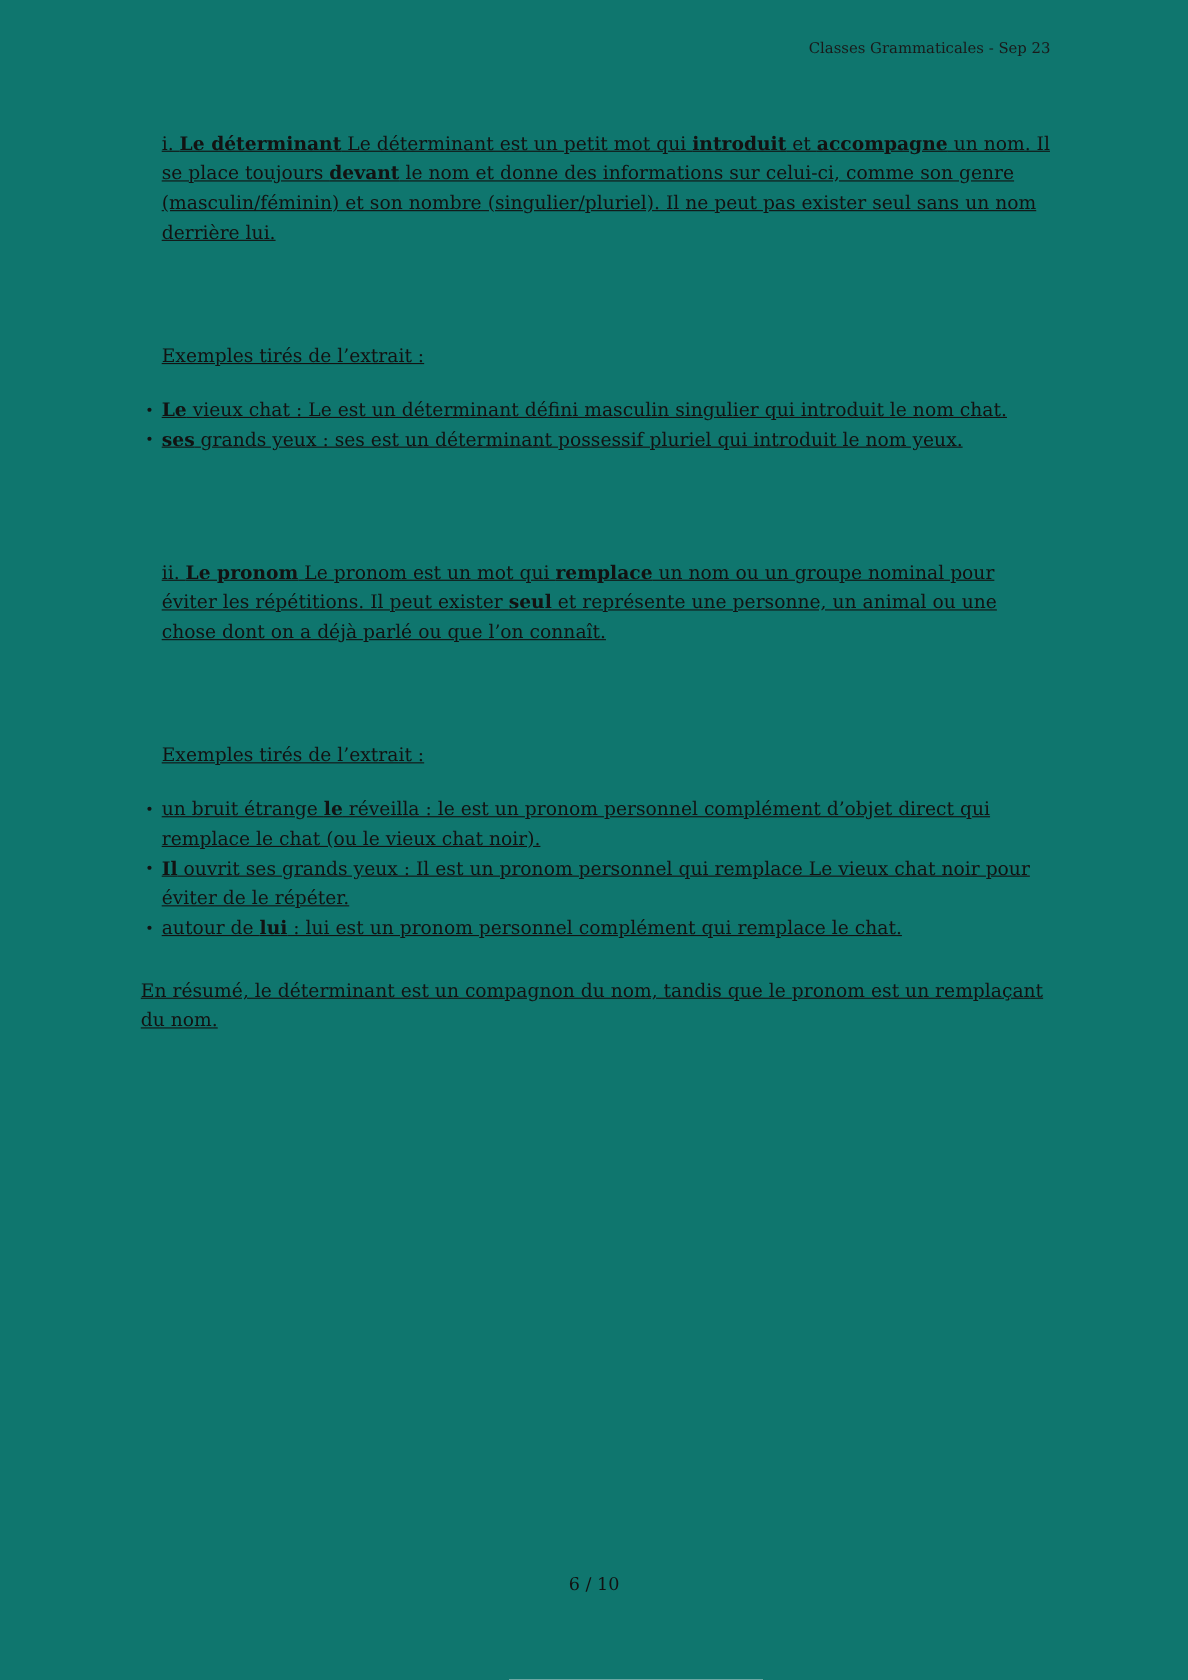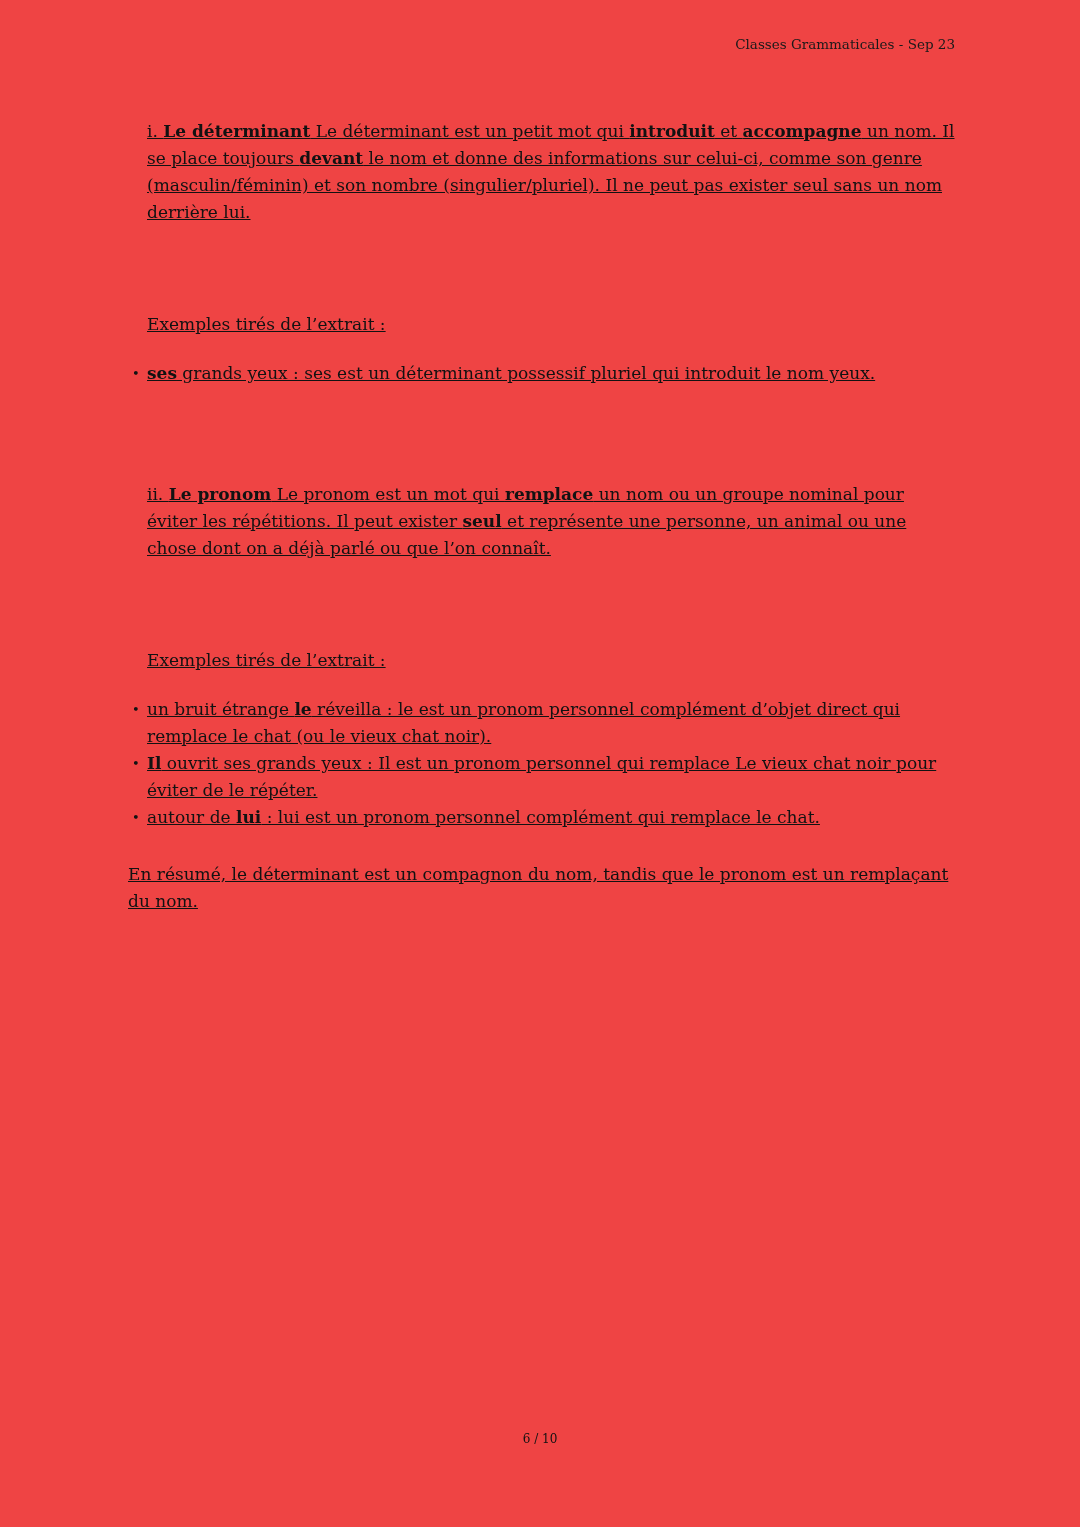--- a/index.html
+++ b/index.html
@@ -5,21 +5,21 @@
   html, body {
     margin: 0;
     padding: 0;
     background: #e8e8e8;
   }
   .page {
     position: relative;
     width: 1080px;
     height: 1527px;
     margin: 0 auto;
-    background: #ef4444;
+    background: #0f766e;
     color: #121212;
     font-family: "DejaVu Serif", "Liberation Serif", serif;
     font-size: 17px;
     line-height: 27px;
     box-sizing: border-box;
     overflow: hidden;
   }
   .header {
     position: absolute;
     top: 36px;
@@ -59,37 +59,38 @@
     top: 0;
     font-size: 13px;
   }
   .summary { margin-top: 30px; }
   .footer {
     position: absolute;
     bottom: 74px;
     left: 0;
     right: 0;
     text-align: center;
-    font-size: 12px;
+    font-size: 16px;
   }
 </style>
 </head>
 <body>
 
 <div class="page">
 
   <div class="header">Classes Grammaticales - Sep 23</div>
 
   <div class="content">
 
     <p class="lead"><span>i. </span><b>Le déterminant</b><span> Le déterminant est un petit mot qui </span><b>introduit</b><span> et </span><b>accompagne</b><span> un nom. Il se place toujours </span><b>devant</b><span> le nom et donne des informations sur celui-ci, comme son genre (masculin/féminin) et son nombre (singulier/pluriel). Il ne peut pas exister seul sans un nom derrière lui.</span></p>
 
     <p class="examples">Exemples tirés de l’extrait :</p>
 
     <ul class="bullets">
+      <li><b>Le</b><span> vieux chat : Le est un déterminant défini masculin singulier qui introduit le nom chat.</span></li>
       <li><b>ses</b><span> grands yeux : ses est un déterminant possessif pluriel qui introduit le nom yeux.</span></li>
     </ul>
 
     <p class="lead second"><span>ii. </span><b>Le pronom</b><span> Le pronom est un mot qui </span><b>remplace</b><span> un nom ou un groupe nominal pour éviter les répétitions. Il peut exister </span><b>seul</b><span> et représente une personne, un animal ou une chose dont on a déjà parlé ou que l’on connaît.</span></p>
 
     <p class="examples">Exemples tirés de l’extrait :</p>
 
     <ul class="bullets">
       <li><span>un bruit étrange </span><b>le</b><span> réveilla : le est un pronom personnel complément d’objet direct qui remplace le chat (ou le vieux chat noir).</span></li>
       <li><b>Il</b><span> ouvrit ses grands yeux : Il est un pronom personnel qui remplace Le vieux chat noir pour éviter de le répéter.</span></li>

